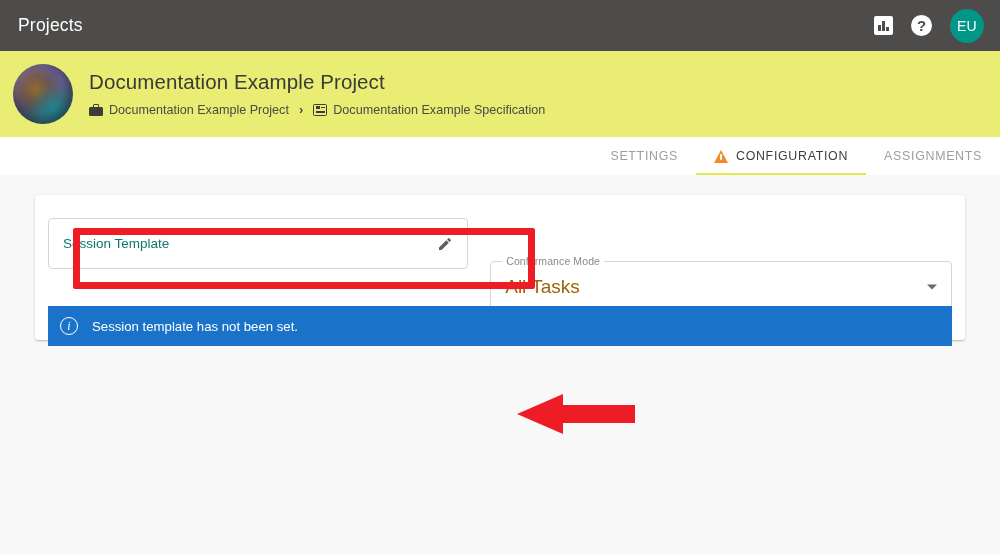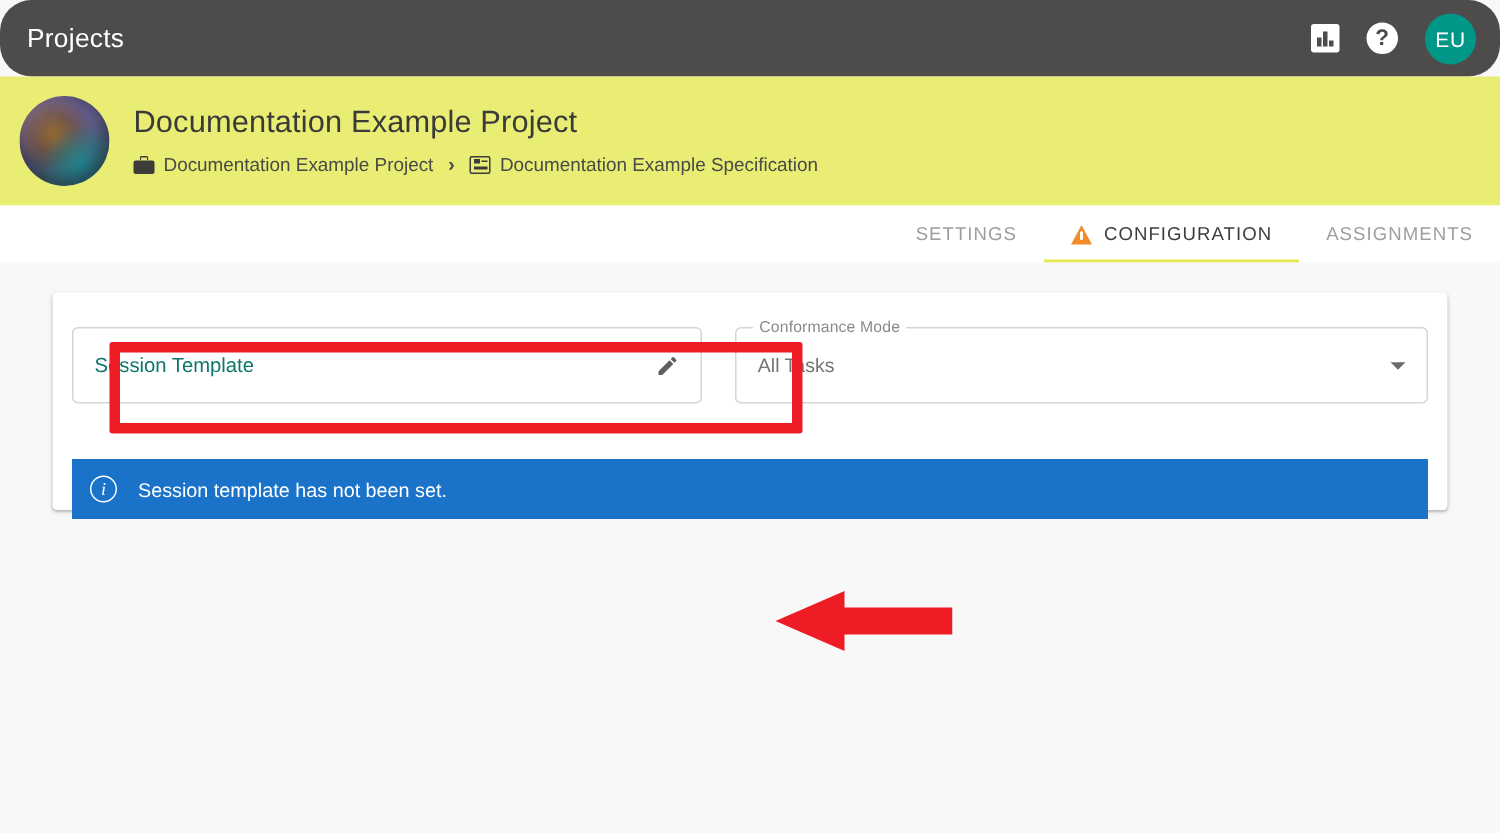--- a/index.html
+++ b/index.html
@@ -11,21 +11,20 @@
     background: #f8f8f8;
   }
 
   
   .appbar {
     position: absolute; left: 0; top: 0;
     width: 1000px; height: 51px;
     background: #4e4c4a;
     display: flex; align-items: center;
     padding: 0 16px 0 18px;
-    border-radius: 21px;
   }
   .appbar-title {
     color: #ffffff;
     font-size: 17.5px;
     letter-spacing: .2px;
     font-weight: 400;
   }
   .appbar-spacer { flex: 1 1 auto; }
   .appbar-actions { display: flex; align-items: center; gap: 18px; }
 
@@ -154,30 +153,30 @@
   .form-row { position: absolute; left: 13px; top: 23px; width: 904px; display: flex; gap: 22px; }
 
   
   .field {
     position: relative; height: 51px;
     border: 1px solid #d5d5d5; border-radius: 4px;
     background: #ffffff;
     display: flex; align-items: center;
     padding: 0 14px;
   }
-  .field .fld-value { font-size: 13px; color: #737373; }
+  .field .fld-value { font-size: 19px; color: #a16207; }
   .field .fld-placeholder { font-size: 13.5px; color: #0f766e; }
   .field-legend {
     position: absolute; left: 11px; top: -7px;
     background: #ffffff; padding: 0 4px;
     font-size: 10.5px; color: #8a8a8a; letter-spacing: .1px;
   }
 
   #session-field { width: 443px; }
-  #conformance-field { width: 487px; }
+  #conformance-field { width: 487px; margin-top: 43px; }
 
   .ic-pencil {
     position: absolute; right: 14px; top: 50%; transform: translateY(-50%) rotate(0deg);
     width: 16px; height: 16px;
   }
   .ic-pencil svg { display: block; }
 
   .ic-caret {
     position: absolute; right: 14px; top: 50%; transform: translateY(-50%);
     width: 0; height: 0;

